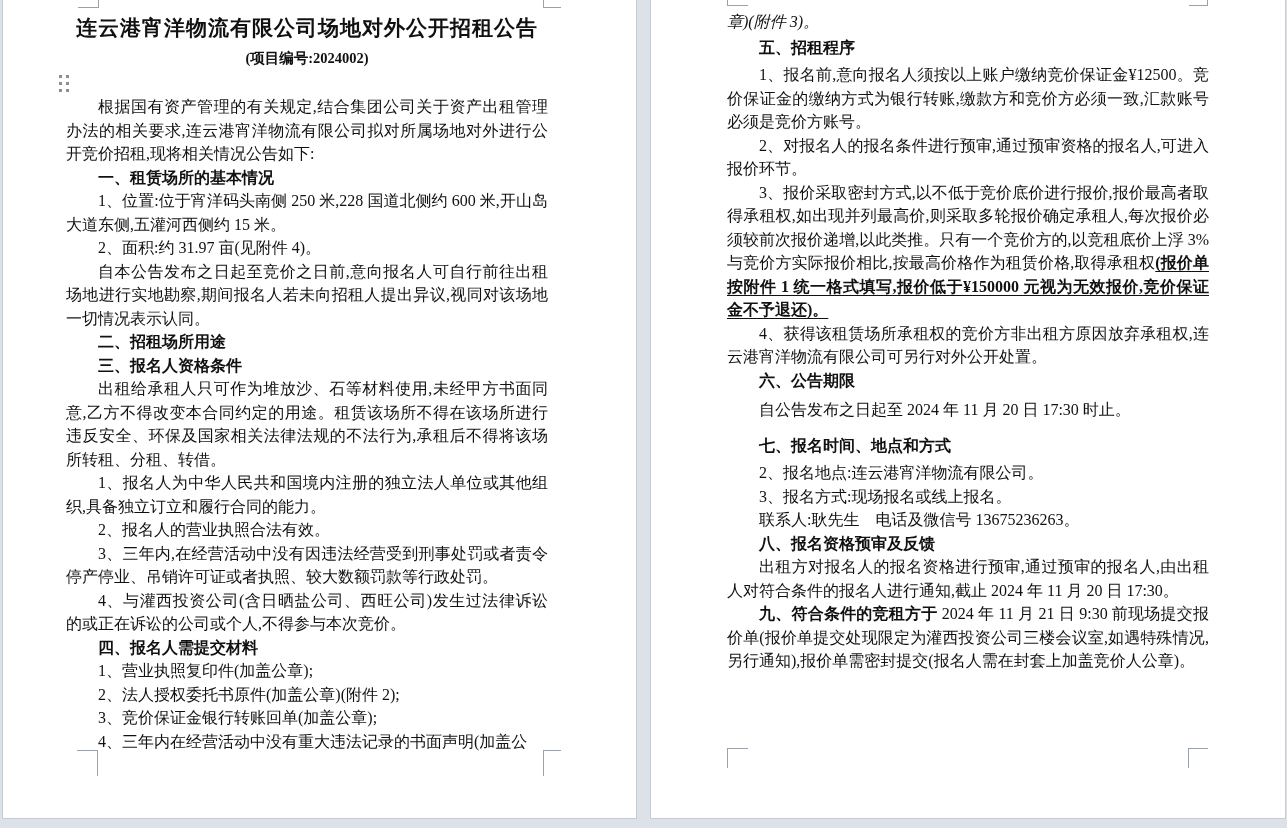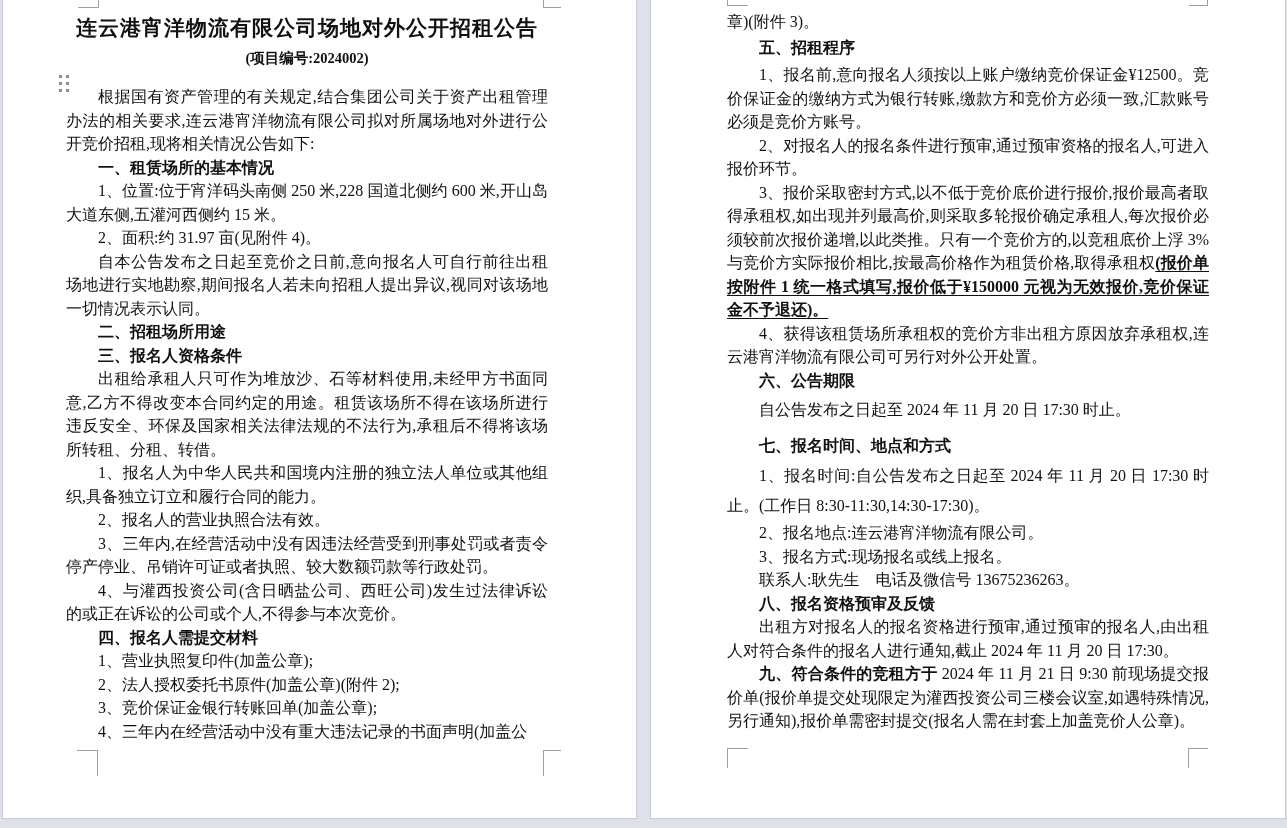--- a/index.html
+++ b/index.html
@@ -15,24 +15,24 @@
   }
   .page-left{left:2px;width:635px;}
   .page-right{left:650px;width:636px;}
   .col{position:absolute;top:0;font-size:16px;line-height:23.5px;}
   .page-left .col{left:63px;width:482px;}
   .page-right .col{left:76px;width:482px;}
   .t{font-size:21px;font-weight:bold;text-align:center;letter-spacing:1px;margin:13px 0 0 0;line-height:30px;}
   .st{font-size:14.5px;font-weight:bold;text-align:center;margin:5px 0 0 0;line-height:20px;}
   .p{margin:0;text-indent:2em;text-align:justify;}
   .hd{font-weight:bold;}
-  .noind{text-indent:0;}
+  .noind{text-indent:0;font-style:italic;}
   .bu{font-weight:bold;text-decoration:underline;text-underline-offset:3px;}
   .b{font-weight:bold;}
-  .mt-intro{margin-top:17px;}
+  .mt-intro{margin-top:27px;}
   .mt-cont{margin-top:10px;}
   .mt2{margin-top:2px;}
   .mb4{margin-bottom:4px;}
   .mt6{margin-top:0;}
   .mb6{margin-bottom:6px;}
   .mt12{margin-top:12px;}
   .lh30{line-height:30px;}
   
   .mk{position:absolute;box-sizing:border-box;}
   .mk{border-color:#9aa1a8;}
@@ -99,21 +99,20 @@
   <div class="col">
     <p class="p noind mt-cont">章)(附件 3)。</p>
     <p class="p hd mt2 mb4">五、招租程序</p>
     <p class="p">1、报名前,意向报名人须按以上账户缴纳竞价保证金¥12500。竞价保证金的缴纳方式为银行转账,缴款方和竞价方必须一致,汇款账号必须是竞价方账号。</p>
     <p class="p">2、对报名人的报名条件进行预审,通过预审资格的报名人,可进入报价环节。</p>
     <p class="p"><span>3、报价采取密封方式,以不低于竞价底价进行报价,报价最高者取得承租权,如出现并列最高价,则采取多轮报价确定承租人,每次报价必须较前次报价递增,以此类推。只有一个竞价方的,以竞租底价上浮 3%与竞价方实际报价相比,按最高价格作为租赁价格,取得承租权</span><span class="bu">(报价单按附件 1 统一格式填写,报价低于¥150000 元视为无效报价,竞价保证金不予退还)。</span></p>
     <p class="p">4、获得该租赁场所承租权的竞价方非出租方原因放弃承租权,连云港宵洋物流有限公司可另行对外公开处置。</p>
     <p class="p hd mt6 mb6">六、公告期限</p>
     <p class="p">自公告发布之日起至 2024 年 11 月 20 日 17:30 时止。</p>
     <p class="p hd mt12 mb4">七、报名时间、地点和方式</p>
-    <p class="p lh30">1、报名时间:自公告发布之日起至 2024 年 11 月 20 日 17:30 时止。(工作日 8:30-11:30,14:30-17:30)。</p>
     <p class="p mt6">2、报名地点:连云港宵洋物流有限公司。</p>
     <p class="p">3、报名方式:现场报名或线上报名。</p>
     <p class="p">联系人:耿先生　电话及微信号 13675236263。</p>
     <p class="p hd mt6">八、报名资格预审及反馈</p>
     <p class="p">出租方对报名人的报名资格进行预审,通过预审的报名人,由出租人对符合条件的报名人进行通知,截止 2024 年 11 月 20 日 17:30。</p>
     <p class="p"><span class="b">九、符合条件的竞租方于</span><span> 2024 年 11 月 21 日 9:30 前现场提交报价单(报价单提交处现限定为灌西投资公司三楼会议室,如遇特殊情况,另行通知),报价单需密封提交(报名人需在封套上加盖竞价人公章)。</span></p>
   </div>
 </div>
 
 </body></html>

